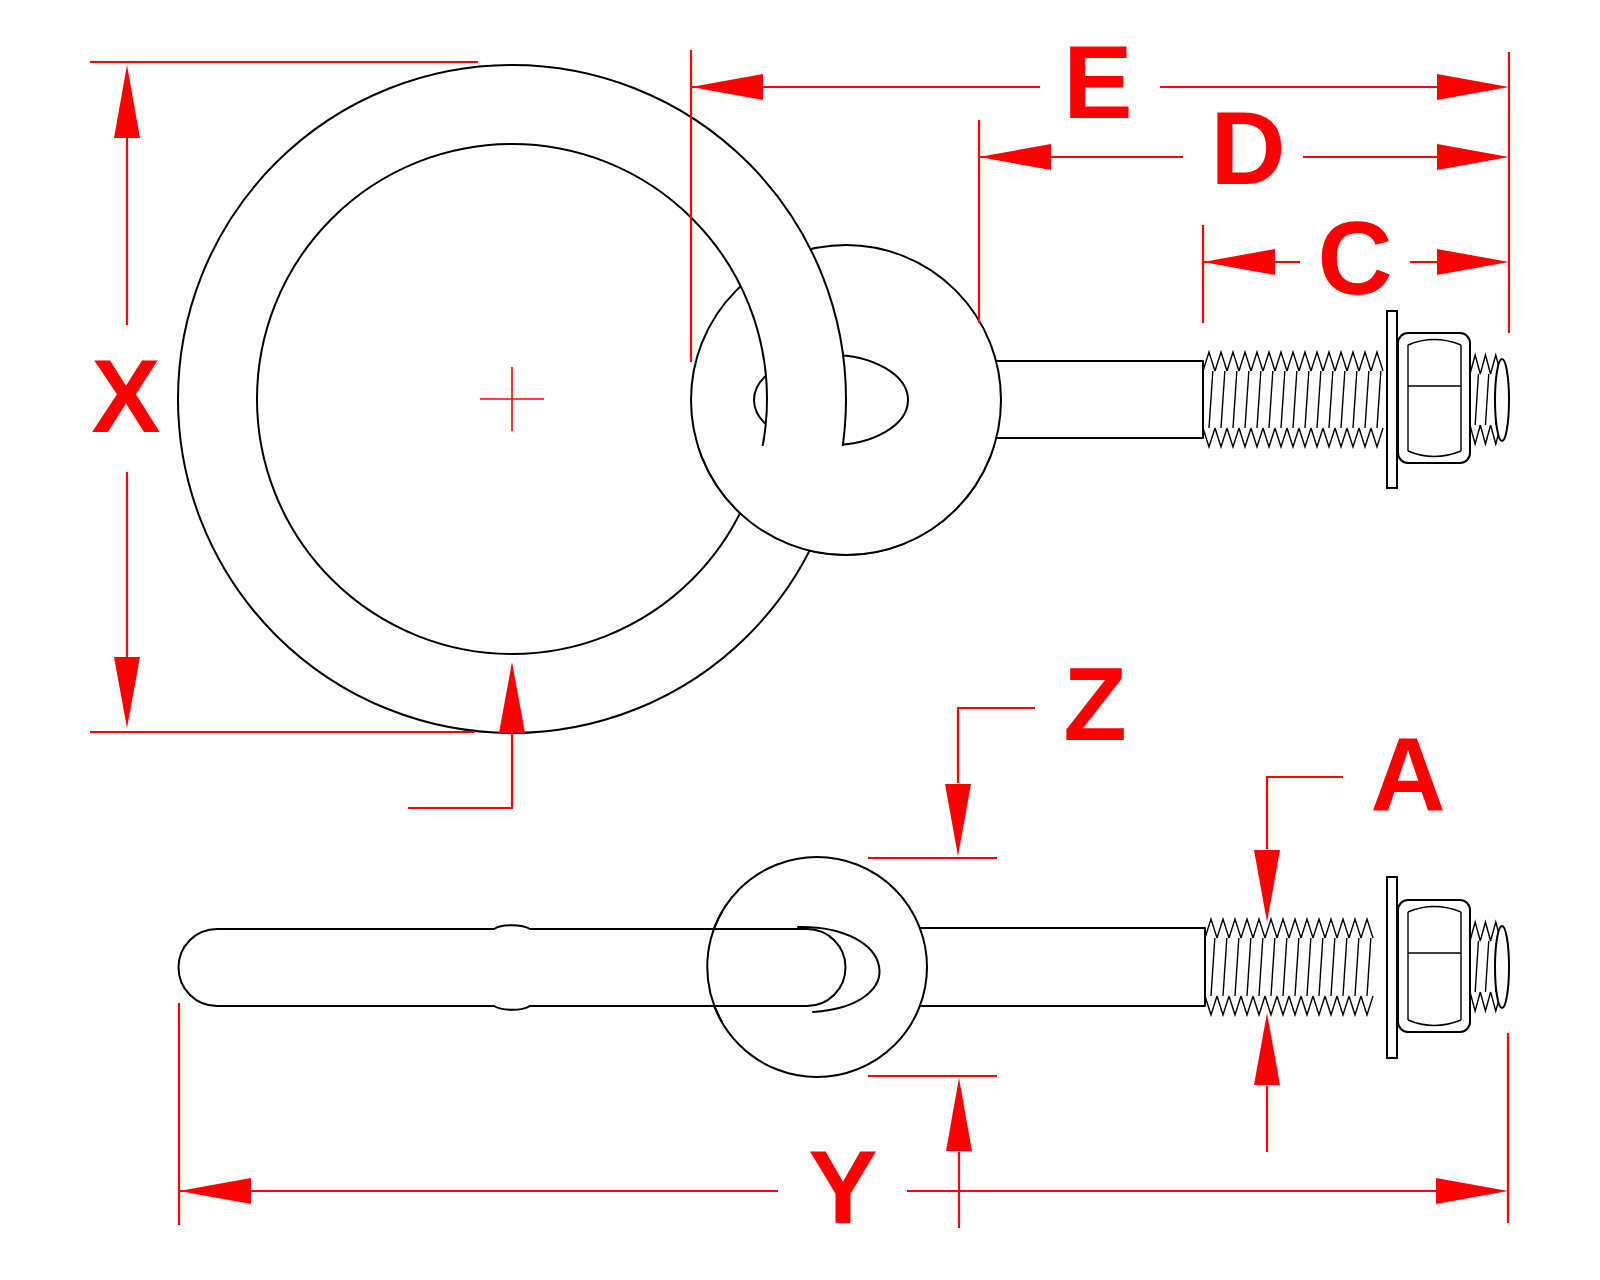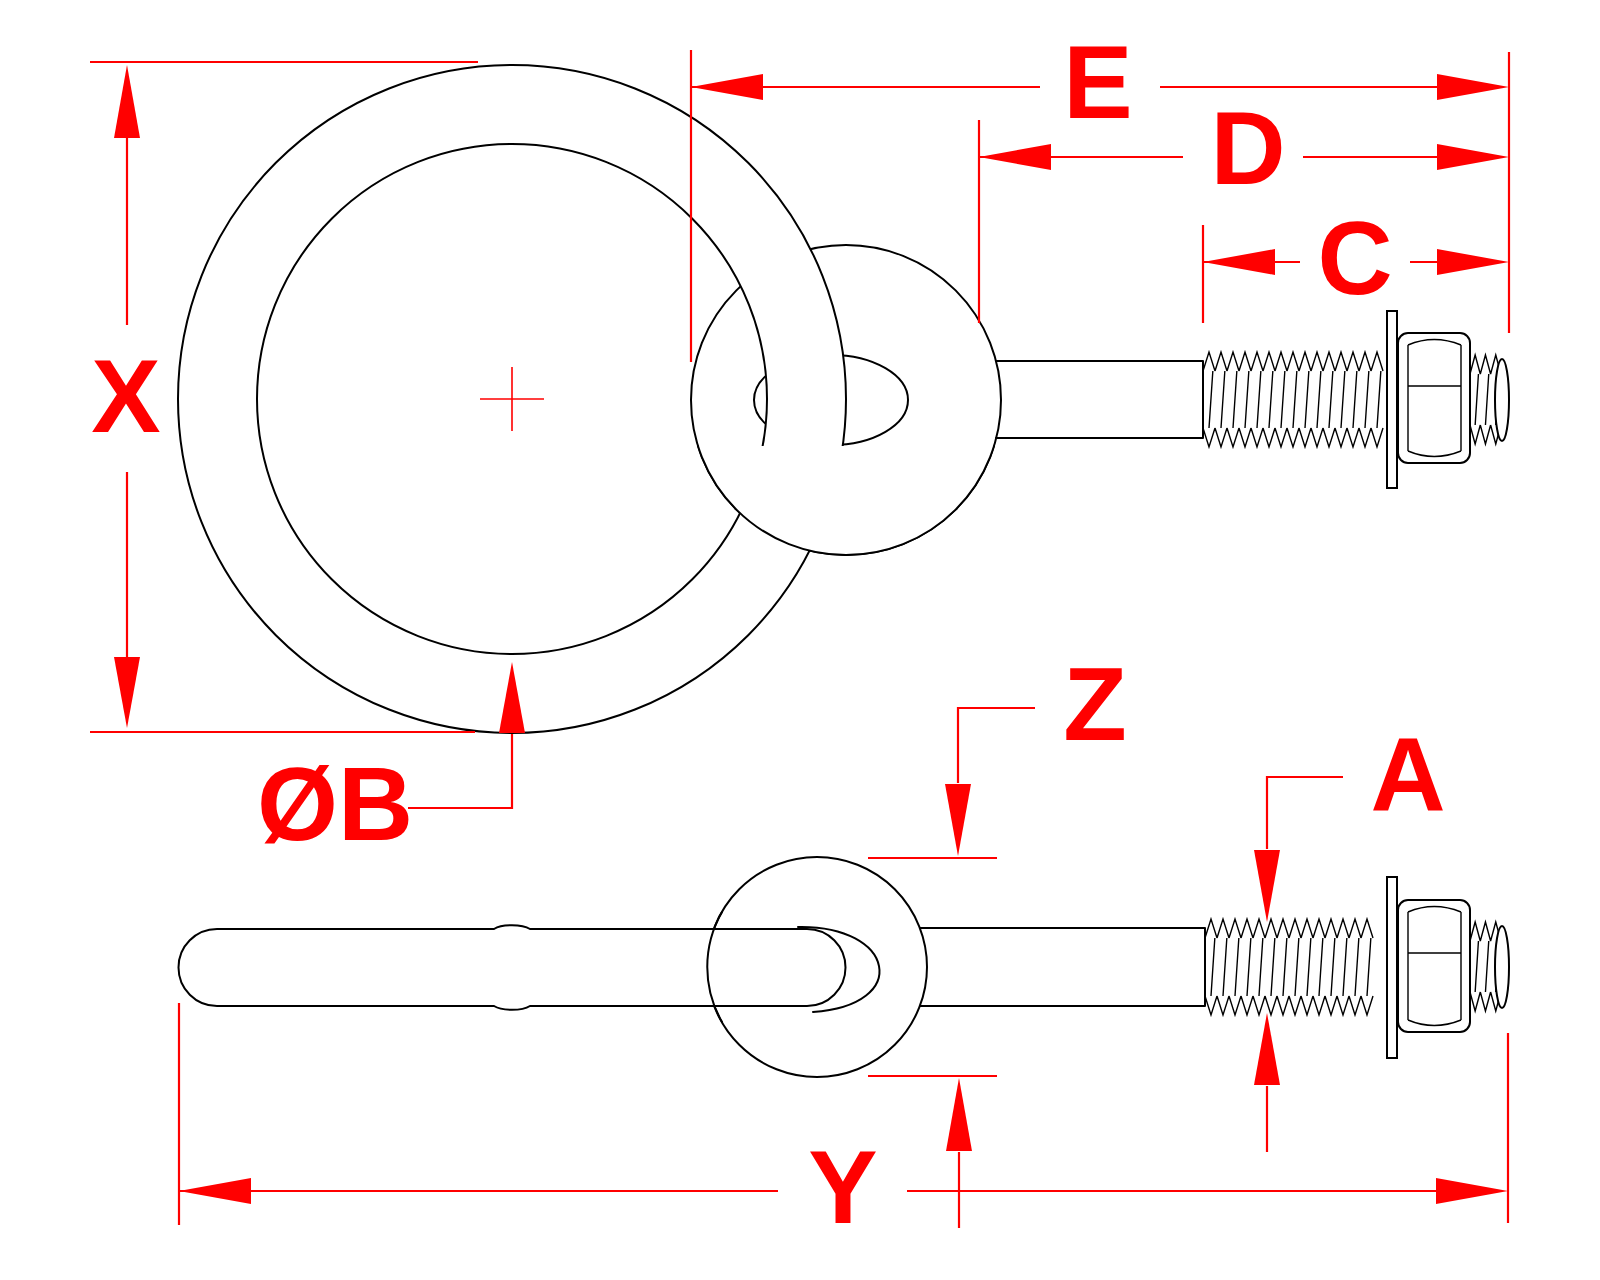--- a/index.html
+++ b/index.html
@@ -133,17 +133,16 @@
       <path class="dim" d="M179,1191 H778 M907,1191 H1436"></path>
       <polygon class="dim-f" points="179,1191 251,1178 251,1204"></polygon>
       <polygon class="dim-f" points="1508,1191 1436,1178 1436,1204"></polygon>
     </g>
   </svg>
 
   <div class="dim-label" style="left:126px;top:400px;">X</div>
   <div class="dim-label" style="left:1098px;top:86px;">E</div>
   <div class="dim-label" style="left:1248px;top:152px;">D</div>
   <div class="dim-label" style="left:1355px;top:262px;">C</div>
-  <div class="dim-label" style="left:335px;top:808px;">ØB</div>
   <div class="dim-label" style="left:1095px;top:708px;">Z</div>
   <div class="dim-label" style="left:1408px;top:778px;">A</div>
   <div class="dim-label" style="left:843px;top:1191px;">Y</div>
 </div>
 
 </body></html>

